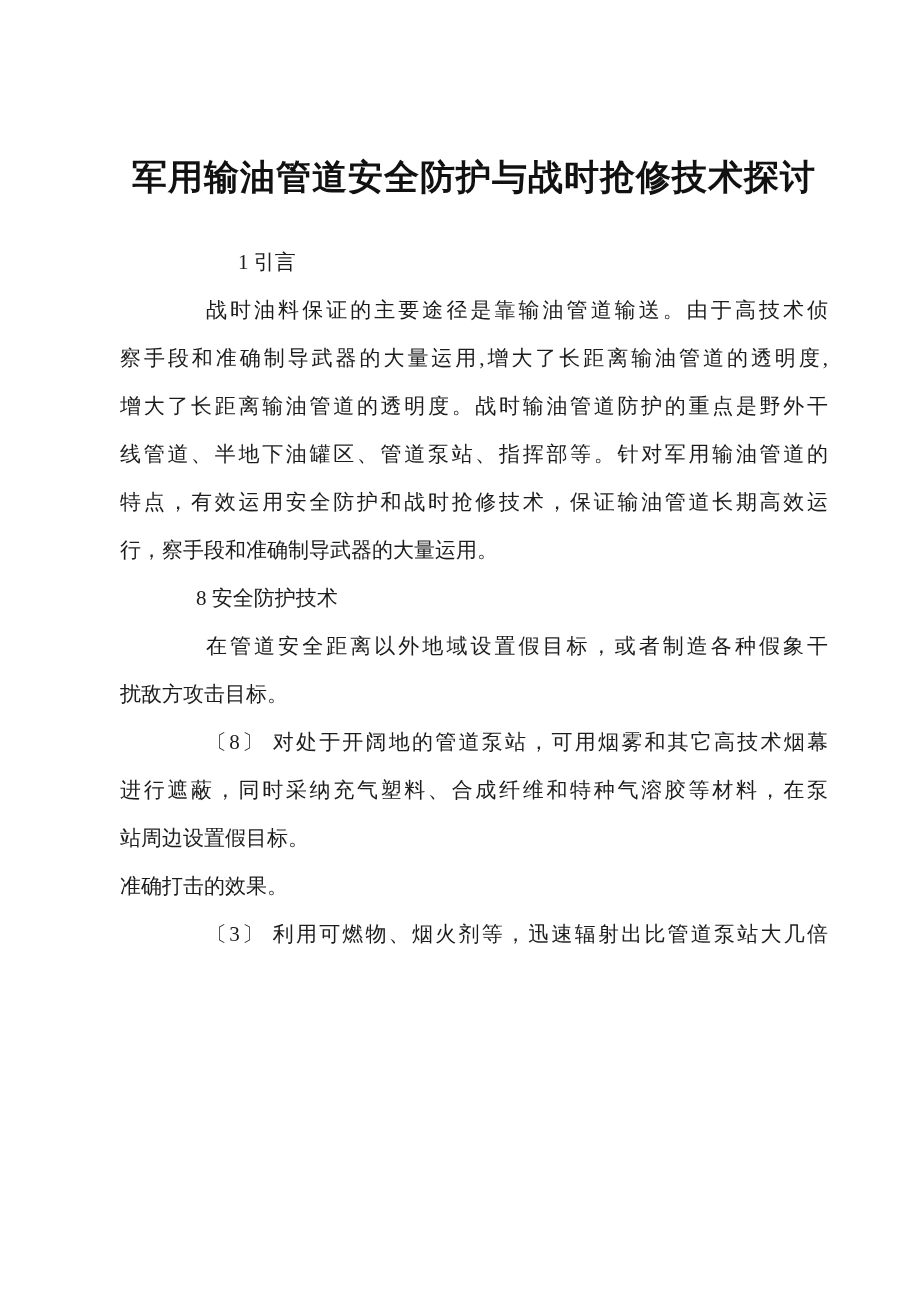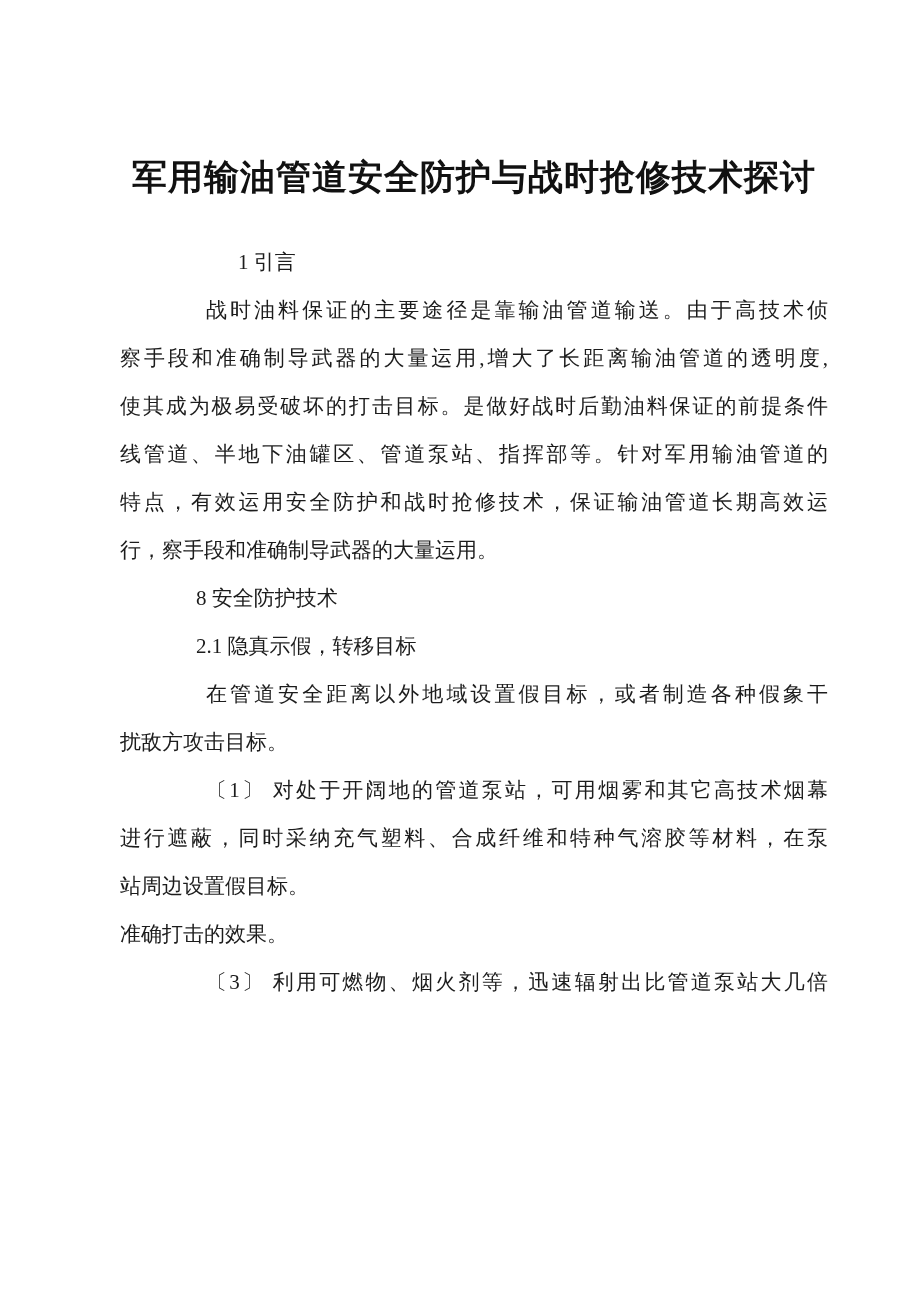--- a/index.html
+++ b/index.html
@@ -62,33 +62,32 @@
   <div class="content">
 
     <h1 class="doc-title">军用输油管道安全防护与战时抢修技术探讨</h1>
 
     <div class="doc-body">
 
       <div class="line end indent-h1">1 引言</div>
 
       <div class="line fill indent-p">战时油料保证的主要途径是靠输油管道输送。由于高技术侦</div>
       <div class="line fill">察手段和准确制导武器的大量运用,增大了长距离输油管道的透明度,</div>
-      <div class="line fill">使其成为极易受破坏的打击目标。是做好战时后勤油料保证的前提条件</div>
+      <div class="line fill">增大了长距离输油管道的透明度。战时输油管道防护的重点是野外干</div>
       <div class="line fill">线管道、半地下油罐区、管道泵站、指挥部等。针对军用输油管道的</div>
       <div class="line fill">特点，有效运用安全防护和战时抢修技术，保证输油管道长期高效运</div>
       <div class="line end">行，察手段和准确制导武器的大量运用。</div>
 
       <div class="line end indent-h2">8 安全防护技术</div>
 
-      <div class="line end indent-h2">2.1 隐真示假，转移目标</div>
 
       <div class="line fill indent-p">在管道安全距离以外地域设置假目标，或者制造各种假象干</div>
       <div class="line end">扰敌方攻击目标。</div>
 
-      <div class="line fill indent-p">〔1〕 对处于开阔地的管道泵站，可用烟雾和其它高技术烟幕</div>
+      <div class="line fill indent-p">〔8〕 对处于开阔地的管道泵站，可用烟雾和其它高技术烟幕</div>
       <div class="line fill">进行遮蔽，同时采纳充气塑料、合成纤维和特种气溶胶等材料，在泵</div>
       <div class="line end">站周边设置假目标。</div>
 
       <div class="line end">准确打击的效果。</div>
 
       <div class="line fill indent-p">〔3〕 利用可燃物、烟火剂等，迅速辐射出比管道泵站大几倍</div>
 
     </div>
   </div>
 </div>

